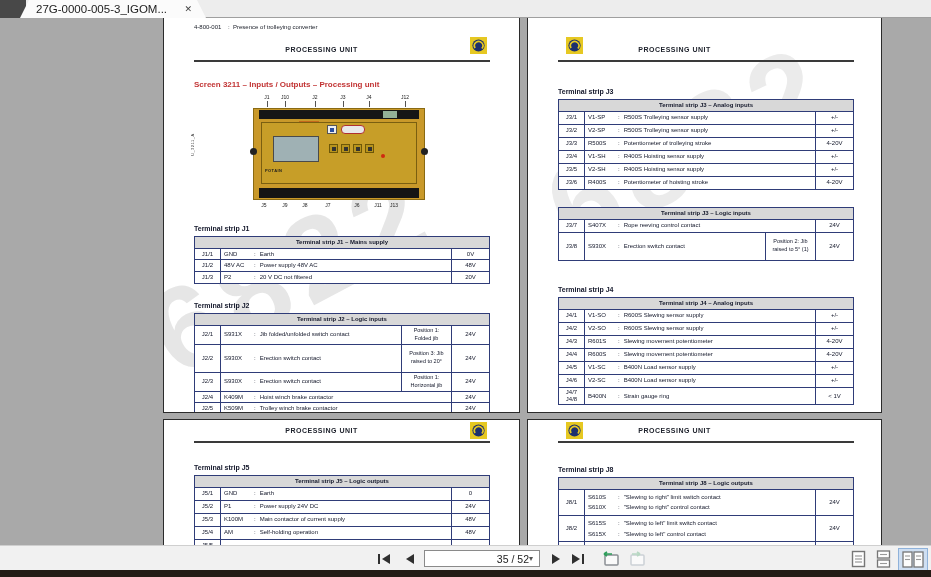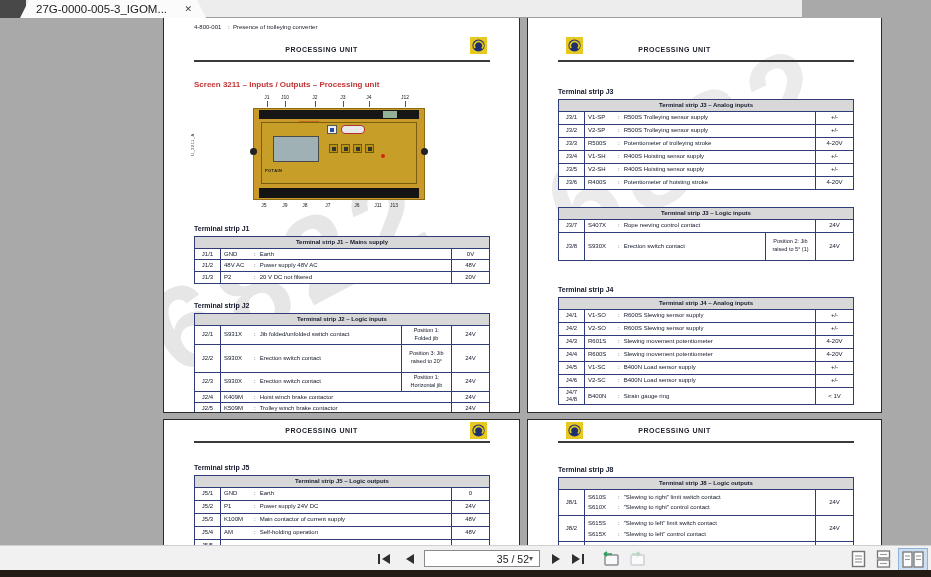--- a/index.html
+++ b/index.html
@@ -1,20 +1,20 @@
 <!DOCTYPE html>
 <html><head>
 <meta charset="utf-8">
 <style>
   * { margin:0; padding:0; box-sizing:border-box; }
   html,body { width:931px; height:577px; overflow:hidden; }
   body { font-family:"Liberation Sans", sans-serif; background:#a9a9a9; position:relative; }
 
   
-  .tabbar { position:absolute; left:0; top:0; width:802px; height:18px; background:#ededed; border-bottom:1px solid #9f9f9f; z-index:30; }
+  .tabbar { position:absolute; left:0; top:0; width:931px; height:18px; background:#ededed; border-bottom:1px solid #9f9f9f; z-index:30; }
   .tab-corner { position:absolute; left:0; top:0; width:26px; height:18px; background:#484848; }
   .doc-tab { position:absolute; left:20px; top:0; width:186px; height:18px; background:#fbfbfb;
              clip-path:polygon(9px 0, calc(100% - 9px) 0, 100% 100%, 0 100%);
              display:flex; align-items:center; padding:0 14px 0 16px; }
   .doc-tab .ttxt { font-size:11.5px; color:#1b1b1b; white-space:nowrap; overflow:hidden; flex:1; }
   .doc-tab .tclose { font-size:9px; color:#444; margin-left:8px; cursor:pointer; }
 
   
   .viewer { position:absolute; left:0; top:18px; width:931px; height:527px; background:#a9a9a9; }
   .page { position:absolute; background:#ffffff; border:1px solid #2b2b2b; overflow:hidden; }

